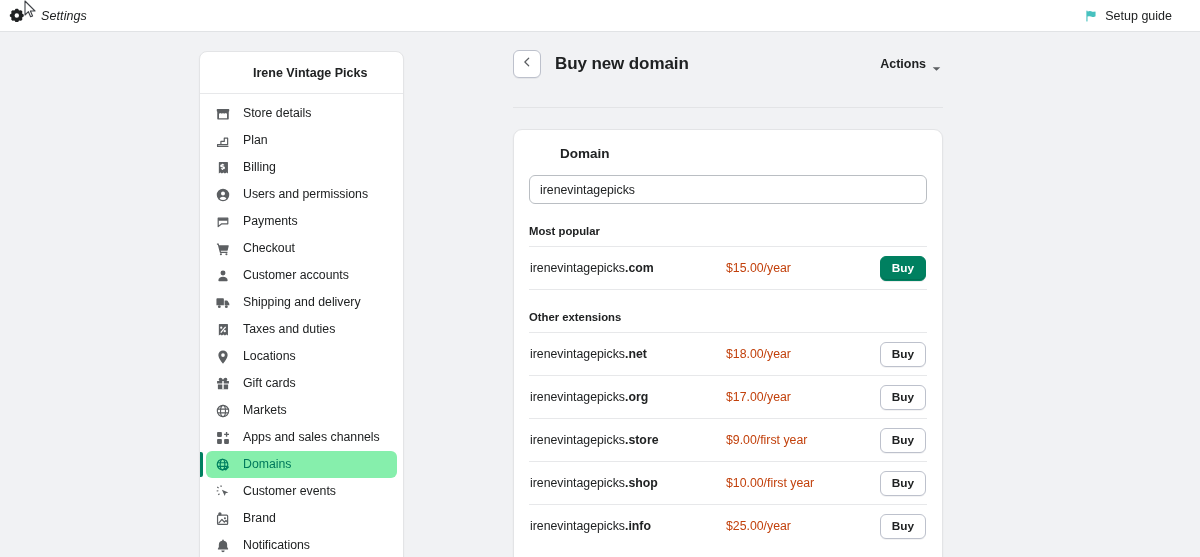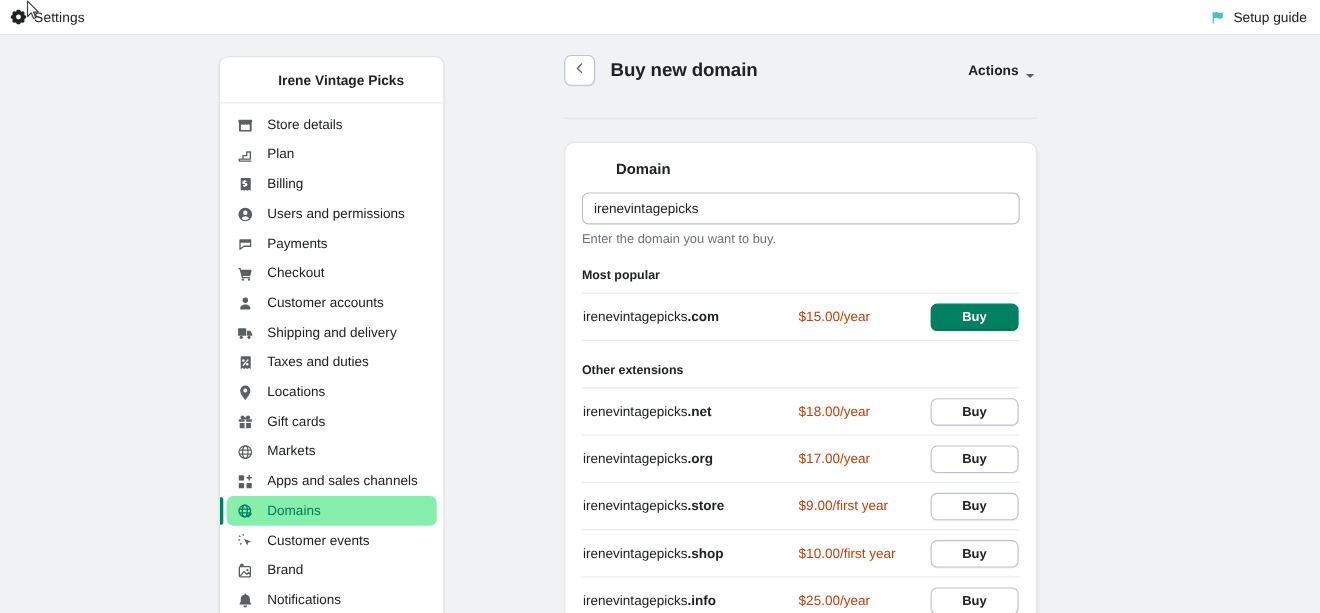--- a/index.html
+++ b/index.html
@@ -13,26 +13,26 @@
   }
 
   
   .topbar {
     position: absolute; top: 0; left: 0;
     width: 1200px; height: 32px;
     background: #ffffff;
     border-bottom: 1px solid #e1e3e5;
     display: flex; align-items: center;
   }
-  .topbar-left { display: flex; align-items: center; gap: 6px; padding-left: 8px; }
+  .topbar-left { display: flex; align-items: center; gap: 16px; padding-left: 8px; font-style: italic; }
   .gear-icon { width: 17px; height: 17px; display: block; }
   .topbar-title { font-size: 12.5px; color: #202223; letter-spacing: .1px; }
   .topbar-right {
     margin-left: auto; display: flex; align-items: center;
-    gap: 7px; padding-right: 12px;
+    gap: 7px; padding-right: 28px;
   }
   .flag-icon { width: 14px; height: 14px; display: block; }
   .setup-label { font-size: 12.5px; color: #202223; }
 
   
   .cursor { position: absolute; left: 24px; top: 0px; width: 13px; height: 19px; z-index: 60; }
 
   
   .page { position: absolute; top: 32px; left: 0; width: 1200px; height: 525px; }
 
@@ -118,21 +118,21 @@
     padding: 0 1px;
     justify-content: center;
   }
   .row-name { width: 196px; font-size: 12.3px; color: #202223; }
   .row-name b { font-weight: 700; }
   .row-price { flex: 1; font-size: 12.3px; color: #c2410c; }
   .buy {
     font-family: "Liberation Sans", sans-serif;
     font-size: 11.8px; font-weight: 600;
     border-radius: 6px; cursor: pointer;
-    padding: 0 28px; height: 25px; line-height: 23px;
+    padding: 0 11px; height: 25px; line-height: 23px;
   }
   .buy.primary {
     background: #008060; color: #ffffff; border: 1px solid #008060;
     box-shadow: 0 1px 0 rgba(0,0,0,.08), inset 0 -1px 0 rgba(0,0,0,.12);
   }
   .buy.plain {
     background: #fff; color: #202223; border: 1px solid #bdc1cc;
     box-shadow: 0 1px 0 rgba(22,29,37,.05);
   }
   .rows-sep { border-bottom: 1px solid #e7e8ea; }
@@ -380,21 +380,20 @@
       </div>
     </div>
 
     <div class="card">
       <div class="card-inner">
 
         <div class="card-title">Domain</div>
 
         <input class="dom-input" type="text" value="irenevintagepicks" placeholder="Enter a domain name" style="">
 
-        <div class="helper">Enter the domain you want to buy.</div>
 
         <div class="section-label">Most popular</div>
 
         
         <div class="rows rows-sep">
           <div class="row">
             <div class="row-name"><span>irenevintagepicks</span><b>.com</b></div>
             <div class="row-price">$15.00/year</div>
             <button class="buy primary">Buy</button>
           </div>

